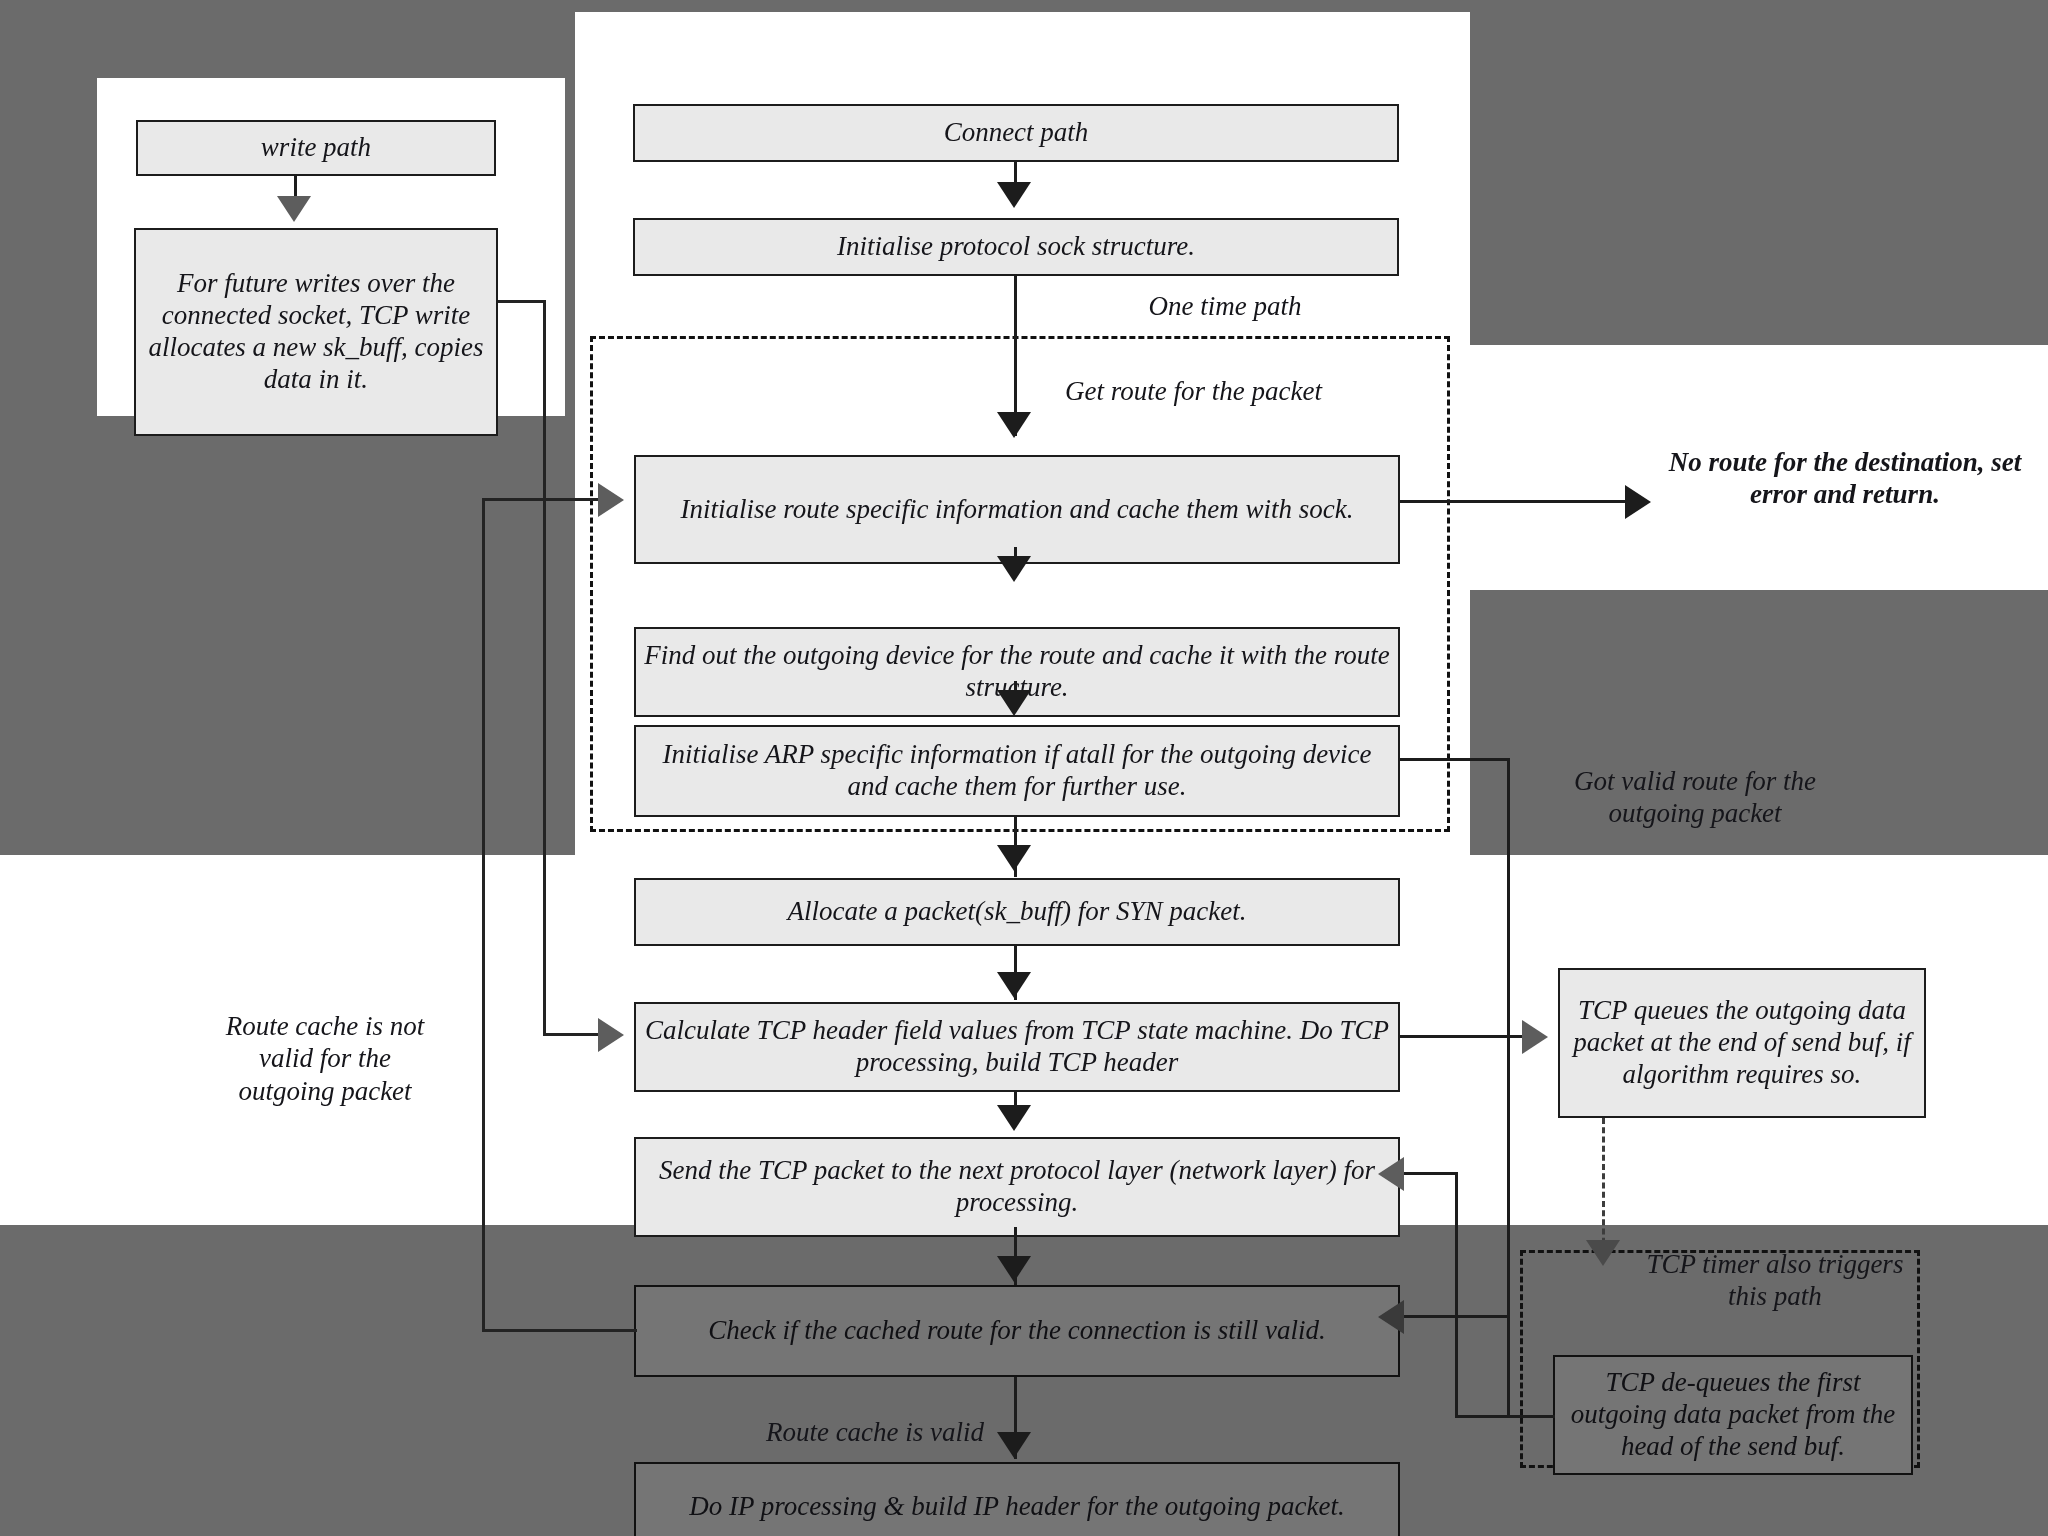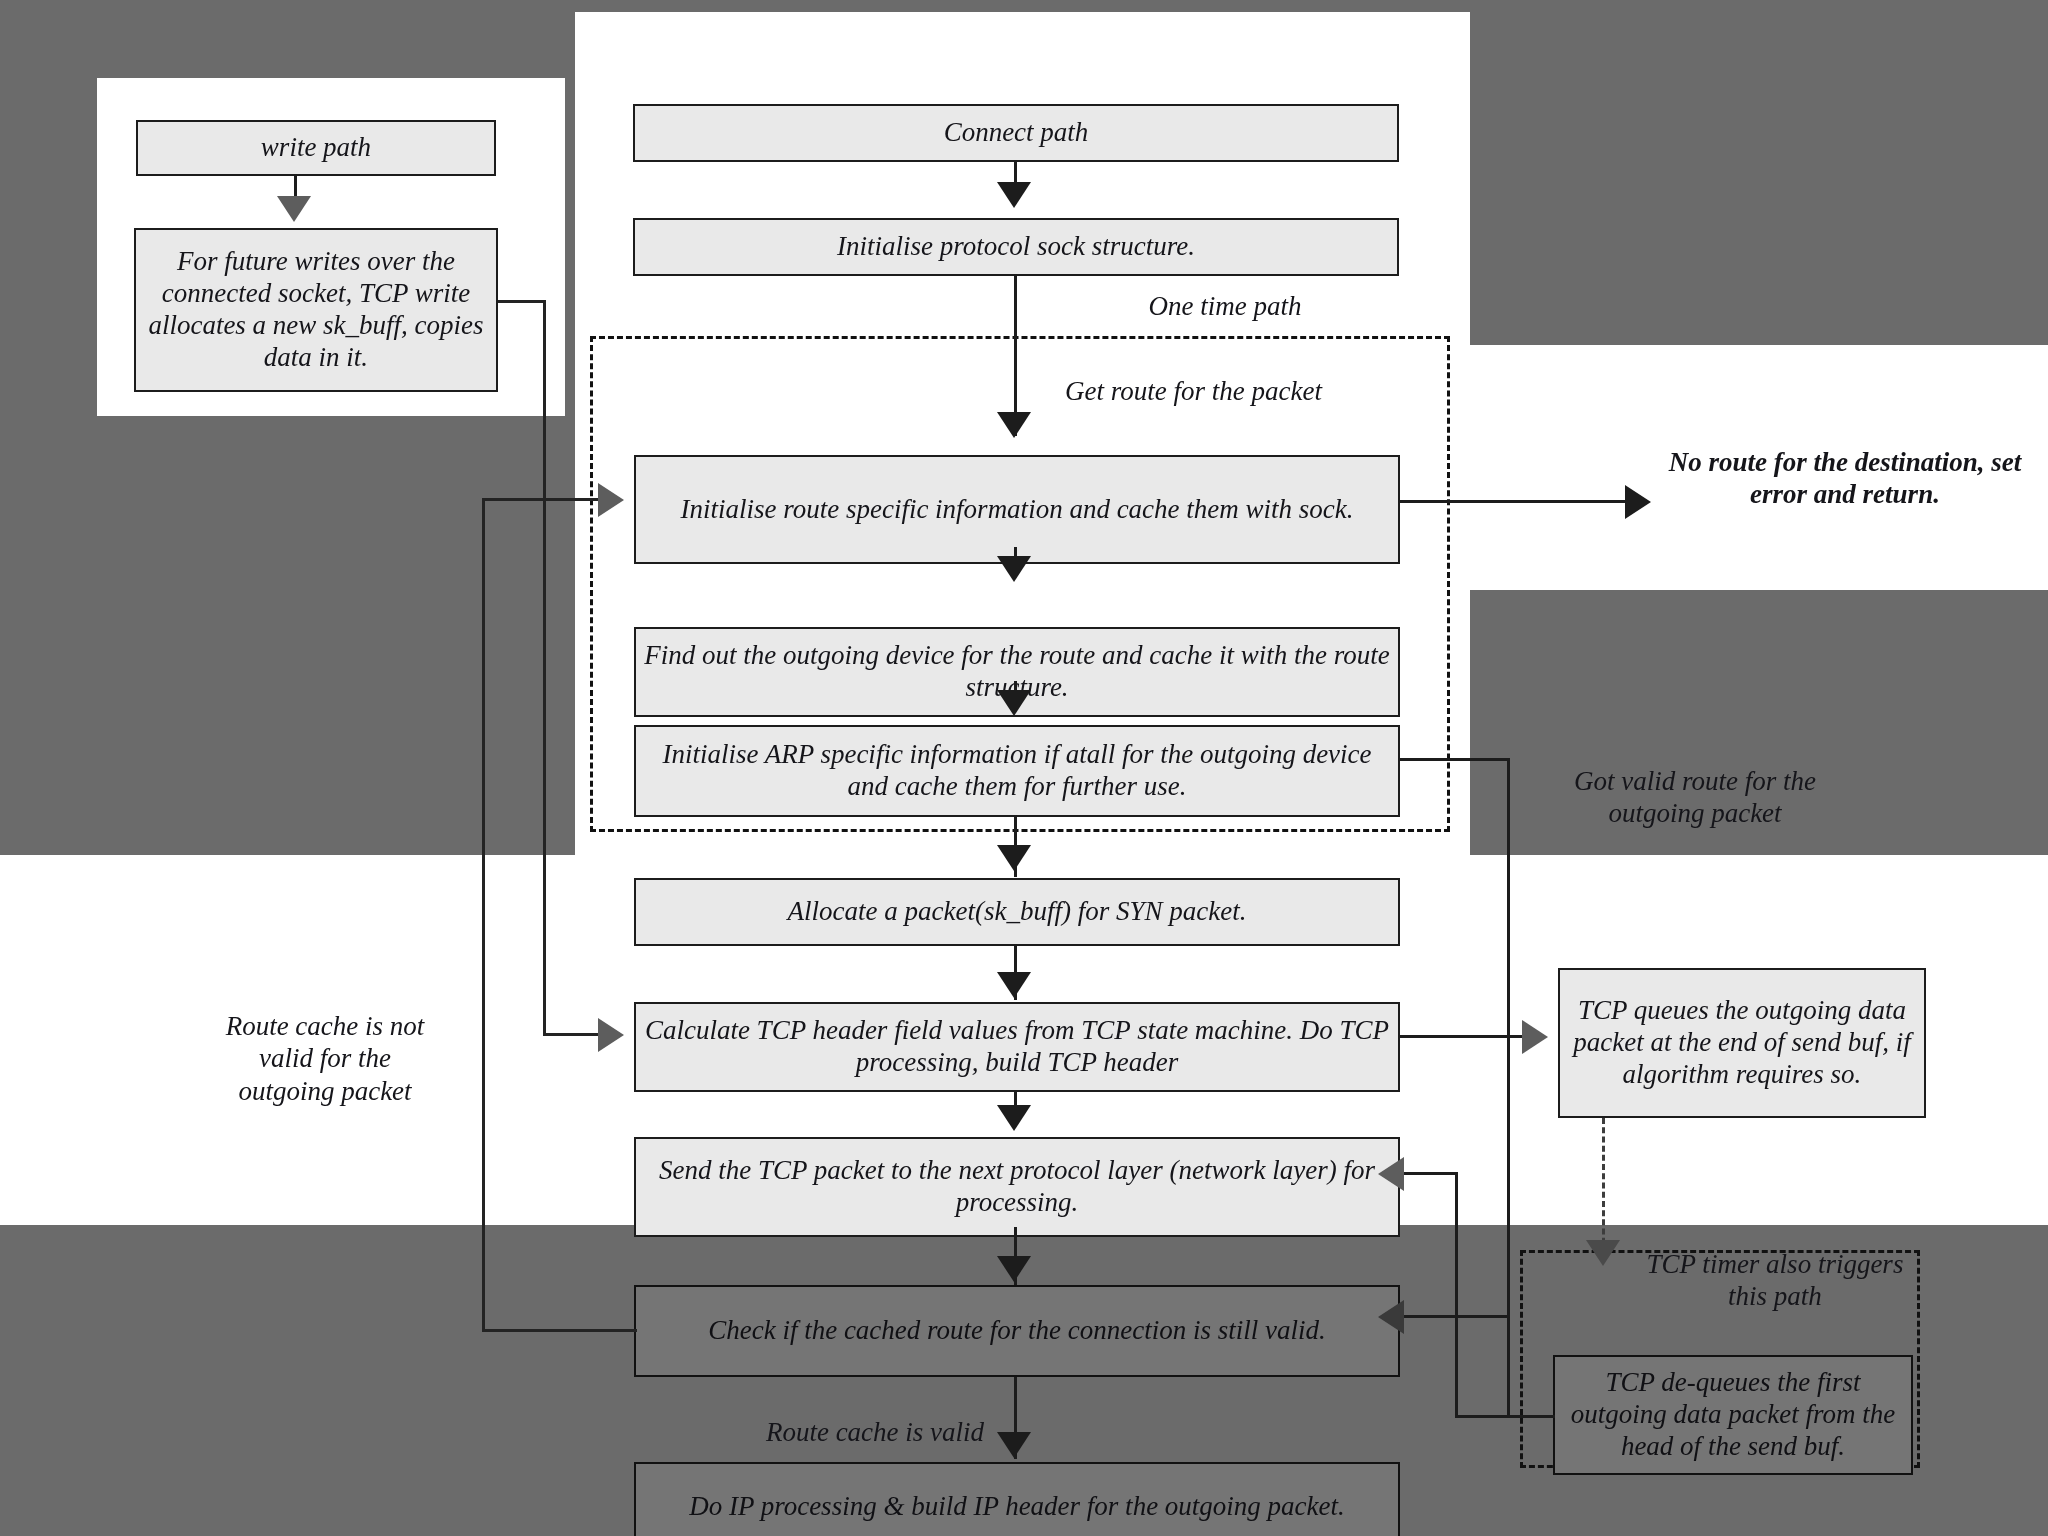--- a/index.html
+++ b/index.html
@@ -80,21 +80,21 @@
   <div class="panel" style="left:1470px;top:345px;width:578px;height:245px;"></div>
 
   <div class="dashbox" style="left:590px;top:336px;width:860px;height:496px;"></div>
   <div class="dashbox" style="left:1520px;top:1250px;width:400px;height:218px;"></div>
 
   <div class="box" style="left:136px;top:120px;width:360px;height:56px;">write path</div>
 
   <div class="ln" style="left:294px;top:176px;width:3px;height:34px;"></div>
   <div class="ah down g" style="left:277px;top:196px;"></div>
 
-  <div class="box" style="left:134px;top:228px;width:364px;height:164px;">For future writes over the connected socket, TCP write allocates a new sk_buff, copies data in it.</div>
+  <div class="box" style="left:134px;top:228px;width:364px;height:208px;">For future writes over the connected socket, TCP write allocates a new sk_buff, copies data in it.</div>
 
   <div class="box" style="left:633px;top:104px;width:766px;height:58px;">Connect path</div>
 
   <div class="ln" style="left:1014px;top:162px;width:3px;height:36px;"></div>
   <div class="ah down" style="left:997px;top:182px;"></div>
 
   <div class="box" style="left:633px;top:218px;width:766px;height:58px;">Initialise protocol sock structure.</div>
 
   <div class="lbl" style="left:1065px;top:290px;width:320px;text-align:center;">One time path</div>
 

